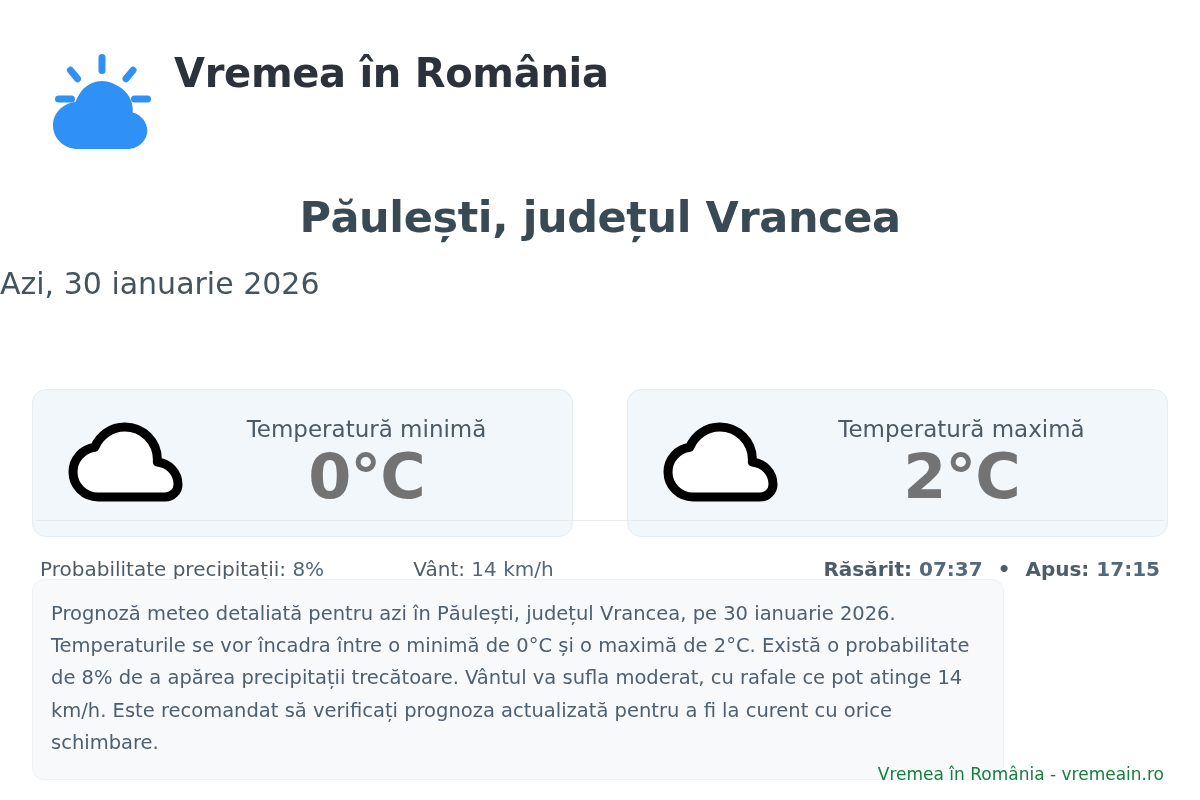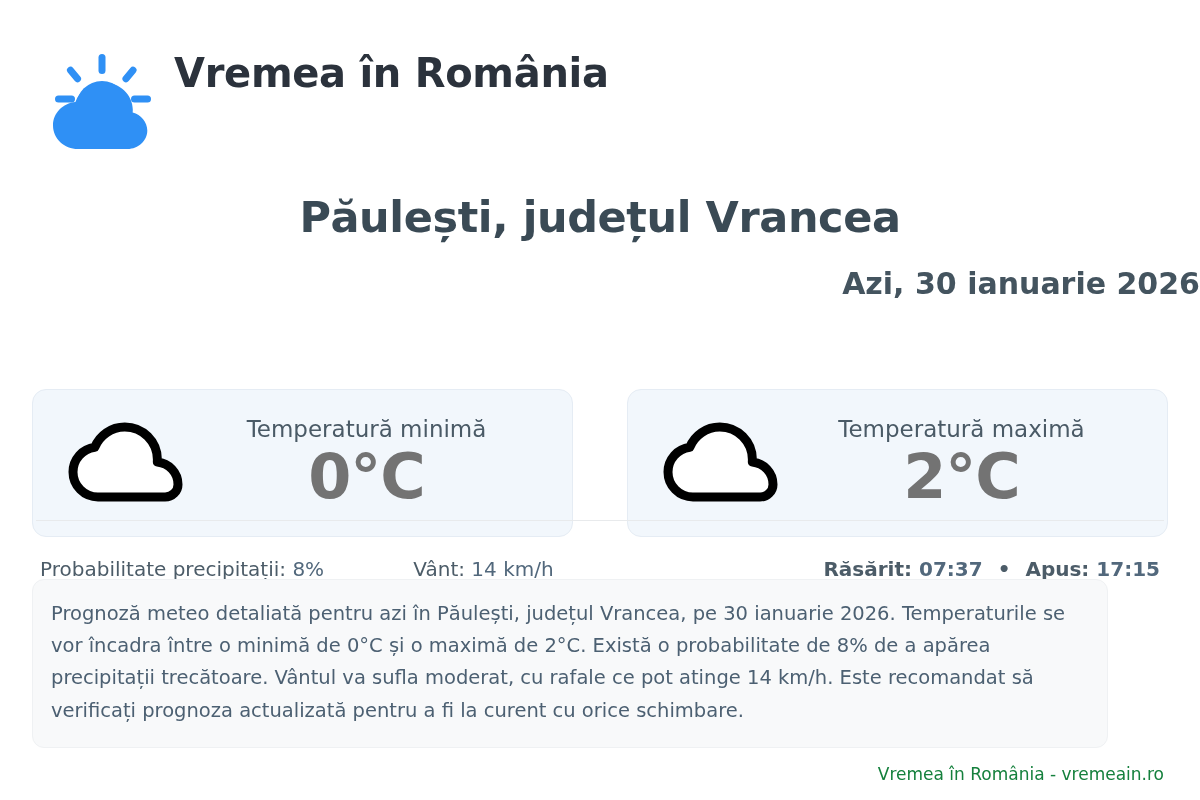--- a/index.html
+++ b/index.html
@@ -49,23 +49,23 @@
     font-size: 43px;
     font-weight: bold;
     color: #3a4a55;
     letter-spacing: -0.4px;
   }
   .page-subtitle {
     position: absolute;
     left: 0;
     right: 0;
     top: 266px;
-    text-align: right;
+    text-align: left;
     font-size: 30px;
-    font-weight: bold;
+    font-weight: normal;
     color: #44545f;
   }
 
   
   .cards-row {
     position: absolute;
     left: 32px;
     top: 341px;
     width: 1136px;
     display: flex;
@@ -137,21 +137,21 @@
     display: inline-block;
     margin: 0 8px;
     color: #4c5c68;
   }
 
   
   .desc-box {
     position: absolute;
     left: 32px;
     top: 579px;
-    width: 1076px;
+    width: 972px;
     min-height: 168px;
     box-sizing: border-box;
     background: #f8f9fa;
     border: 1px solid #eff1f3;
     border-radius: 12px;
     padding: 18px 24px 20px 18px;
   }
   .desc-text {
     font-size: 19.5px;
     line-height: 1.65;

